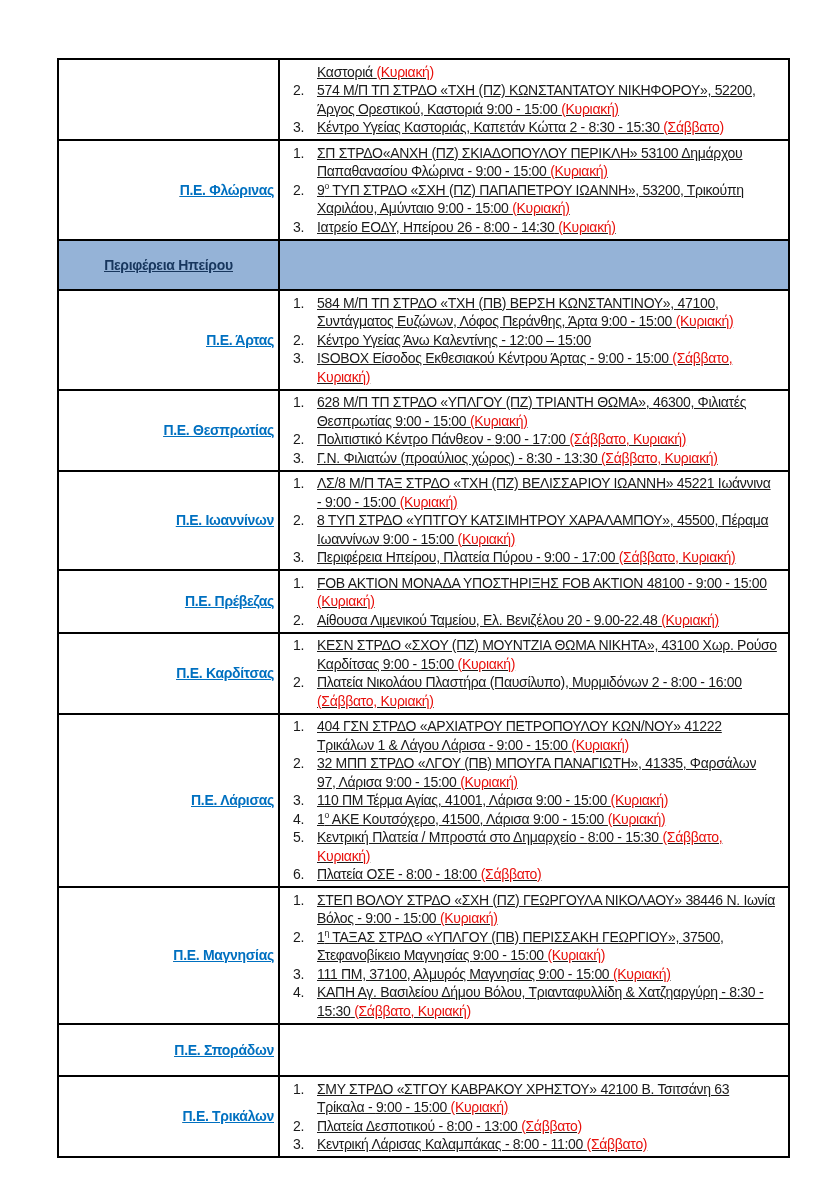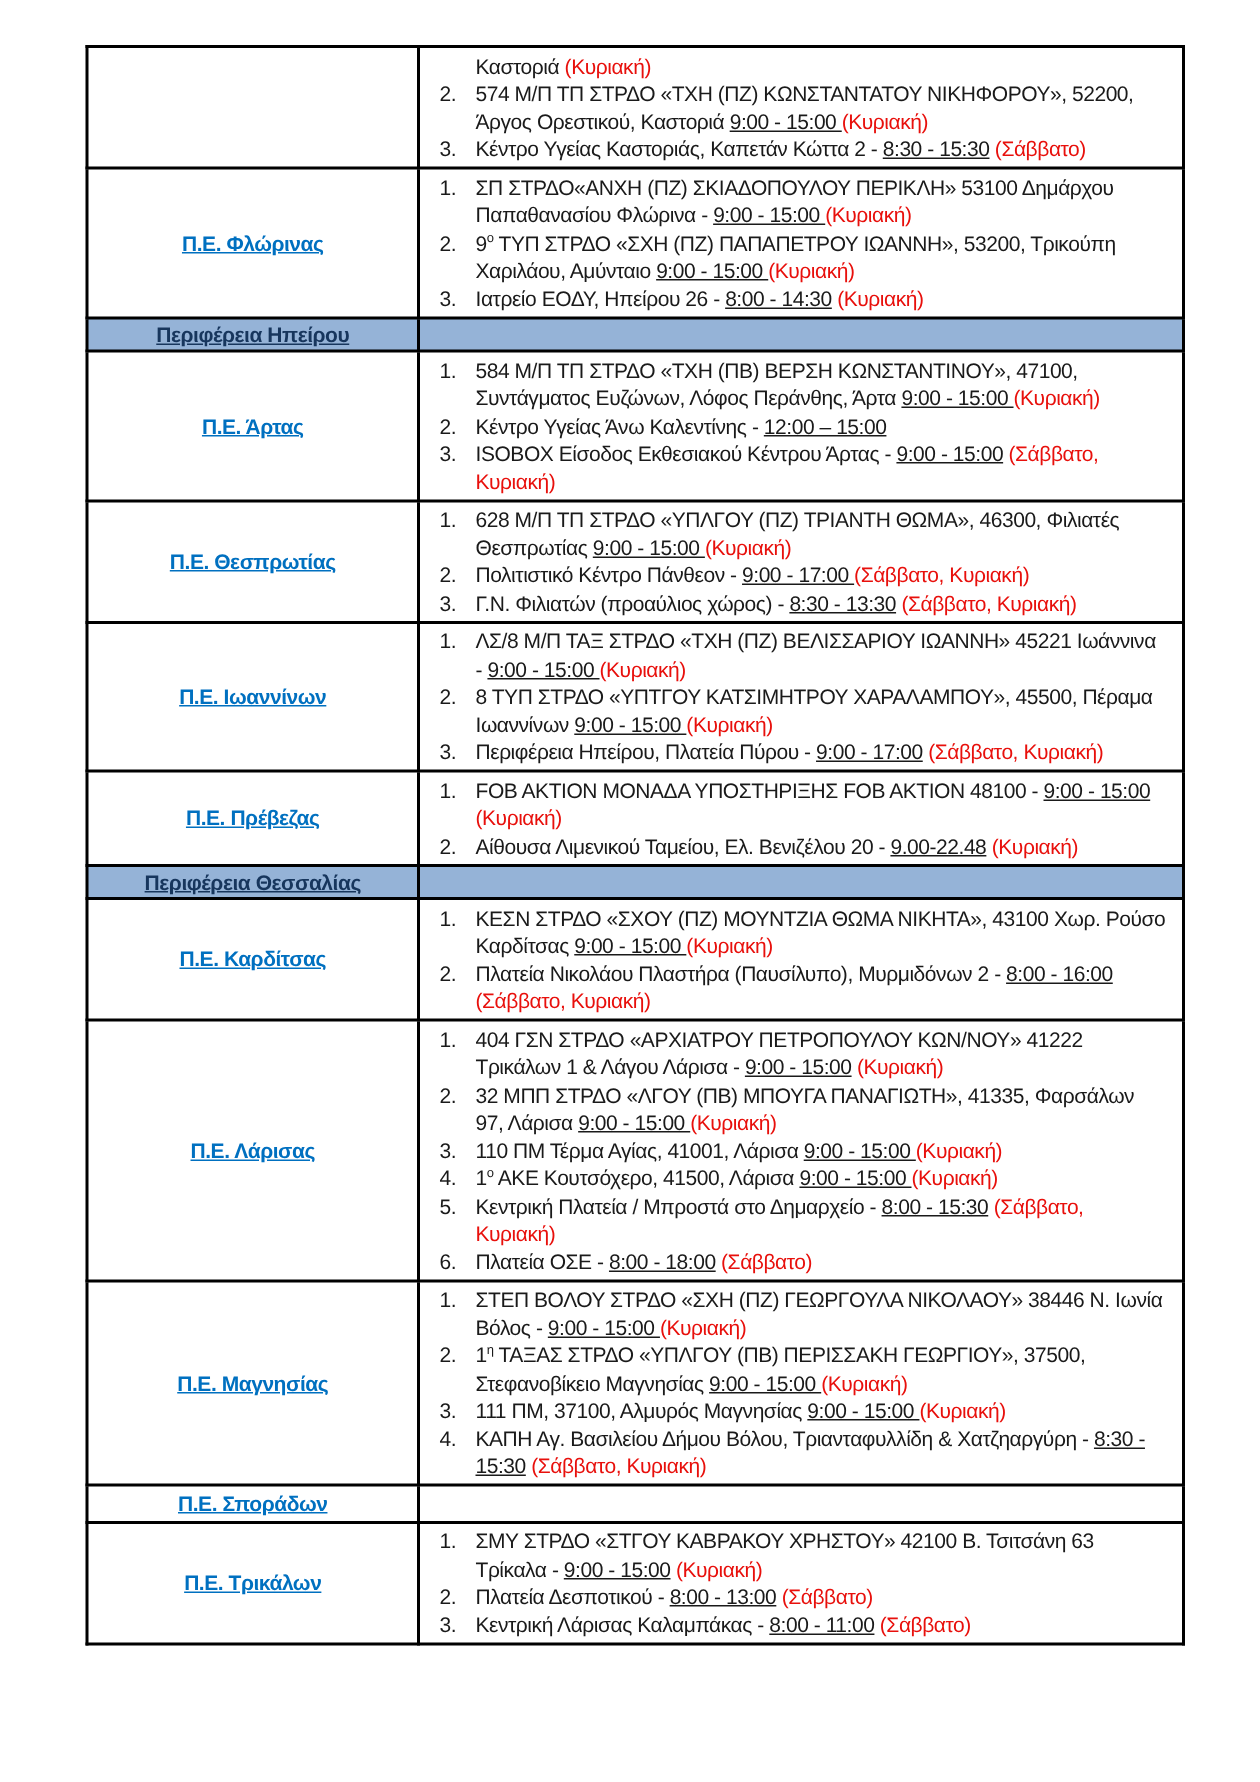--- a/index.html
+++ b/index.html
@@ -13,37 +13,38 @@
   html,body{margin:0;padding:0;background:#fff;}
   .page{
     position:relative;
     width:840px;height:1188px;
     background:#fff;
     font-family:"Liberation Sans", sans-serif;
     color:var(--ink);
     overflow:hidden;
   }
   table.doc-table{
-    position:absolute;left:57px;top:30px;
+    position:absolute;left:57px;top:58px;
     width:733px;
     border-collapse:collapse;
     table-layout:fixed;
     font-size:14px;
     letter-spacing:-0.3px;
     line-height:18.5px;
+    text-decoration:underline;
   }
   td{
     border:2px solid var(--border);
     vertical-align:middle;
     padding:0;
   }
   td.label-cell{
     width:211px;
-    text-align:center;
-    padding:2px 4px;
+    text-align:right;
+    padding:16px 4px;
   }
   .label{
     color:var(--accent-blue);
     font-weight:bold;
     text-decoration:underline;
   }
   td.items-cell{
     padding:2.5px 10px 2.5px 0;
   }
   .item{
@@ -62,21 +63,21 @@
   .seg.red{
     color:var(--red);
   }
   .seg.sup{
     font-size:0.62em;
     vertical-align:super;
     line-height:0;
   }
   tr.header-row td{
     background:var(--header-bg);
-    padding:1px 4px;
+    padding:15px 4px;
   }
   td.header-left{
     text-align:center;
   }
   .header-label{
     color:var(--header-text);
     font-weight:bold;
     text-decoration:underline;
   }
 </style>
@@ -130,24 +131,20 @@
             <div class="item"><span class="num">3.</span><span class="seg">Περιφέρεια Ηπείρου, Πλατεία Πύρου - </span><span class="seg time">9:00 - 17:00</span><span class="seg"> </span><span class="seg red">(Σάββατο, Κυριακή)</span></div>
           </td>
         </tr>
         <tr>
           <td class="label-cell"><span class="label">Π.Ε. Πρέβεζας</span></td>
           <td class="items-cell">
             <div class="item"><span class="num">1.</span><span class="seg">FOB AKTION ΜΟΝΑΔΑ ΥΠΟΣΤΗΡΙΞΗΣ FOB AKTION 48100 - </span><span class="seg time">9:00 - 15:00</span><span class="seg"> </span><span class="seg red">(Κυριακή)</span></div>
             <div class="item"><span class="num">2.</span><span class="seg">Αίθουσα Λιμενικού Ταμείου, Ελ. Βενιζέλου 20 - </span><span class="seg time">9.00-22.48</span><span class="seg"> </span><span class="seg red">(Κυριακή)</span></div>
           </td>
         </tr>
-        <tr class="header-row">
-          <td class="label-cell header-left"><span class="header-label">Περιφέρεια Θεσσαλίας</span></td>
-          <td class="header-right"></td>
-        </tr>
         <tr>
           <td class="label-cell"><span class="label">Π.Ε. Καρδίτσας</span></td>
           <td class="items-cell">
             <div class="item"><span class="num">1.</span><span class="seg">ΚΕΣΝ ΣΤΡΔΟ «ΣΧΟΥ (ΠΖ) ΜΟΥΝΤΖΙΑ ΘΩΜΑ ΝΙΚΗΤΑ», 43100 Χωρ. Ρούσο Καρδίτσας </span><span class="seg time">9:00 - 15:00 </span><span class="seg red">(Κυριακή)</span></div>
             <div class="item"><span class="num">2.</span><span class="seg">Πλατεία Νικολάου Πλαστήρα (Παυσίλυπο), Μυρμιδόνων 2 - </span><span class="seg time">8:00 - 16:00</span><span class="seg"> </span><span class="seg red">(Σάββατο, Κυριακή)</span></div>
           </td>
         </tr>
         <tr>
           <td class="label-cell"><span class="label">Π.Ε. Λάρισας</span></td>
           <td class="items-cell">

